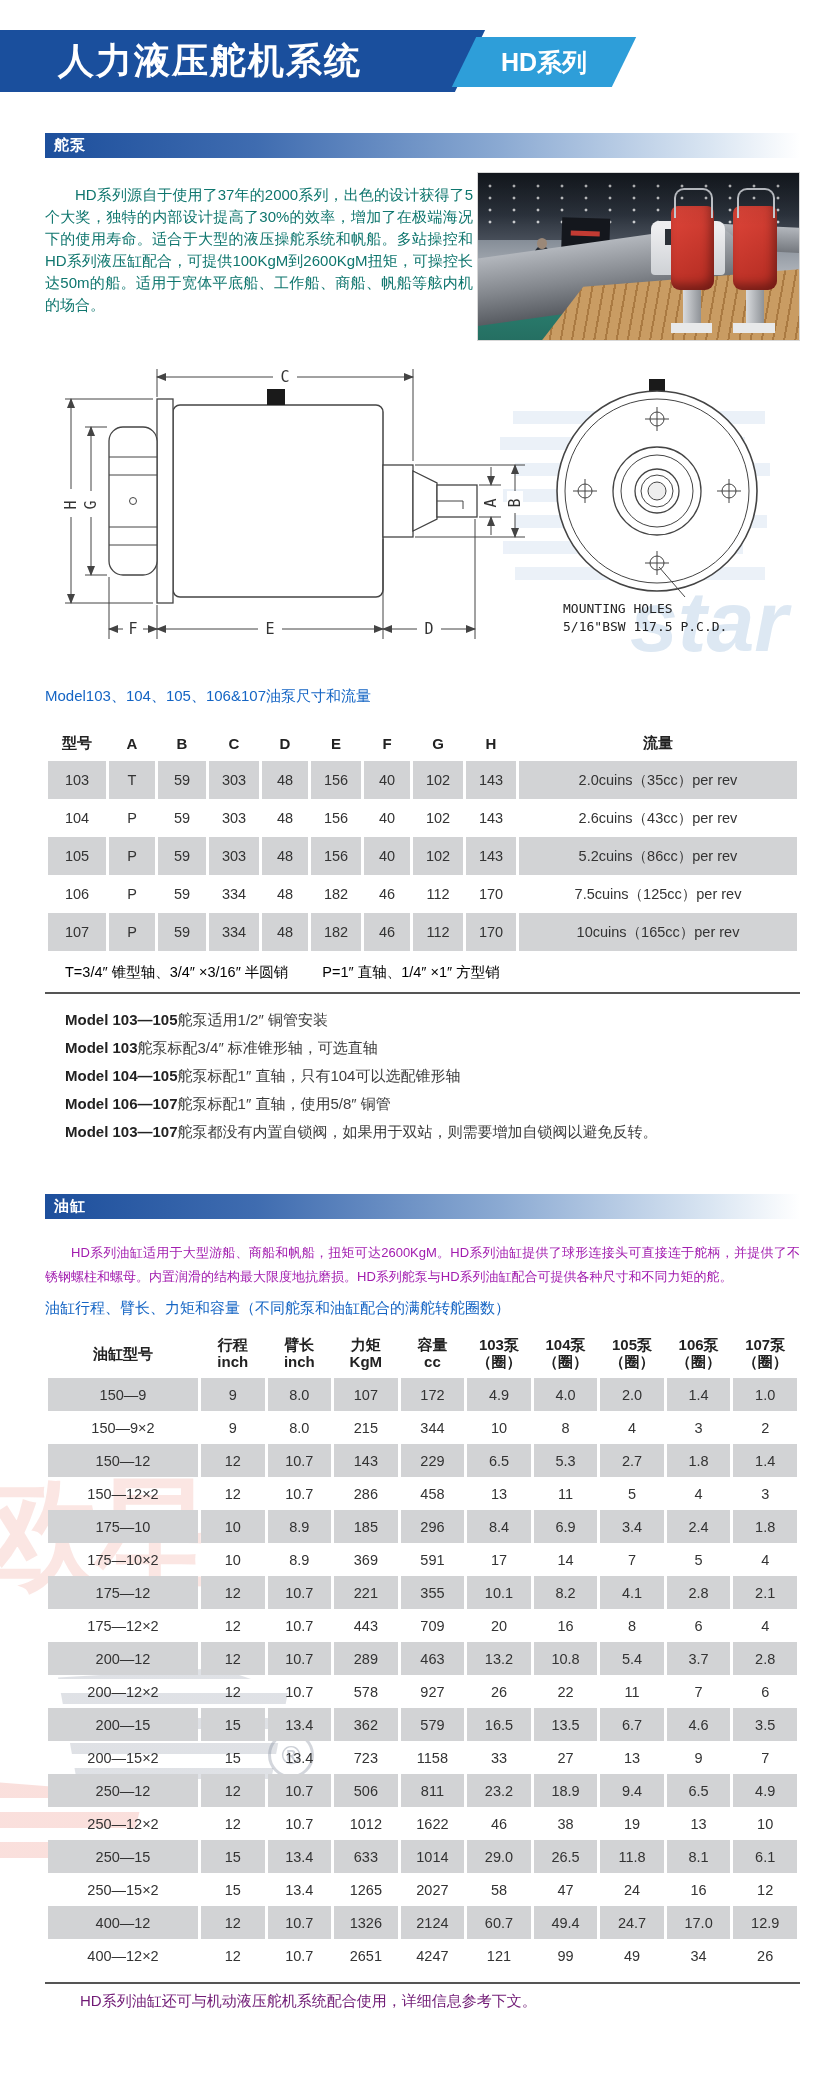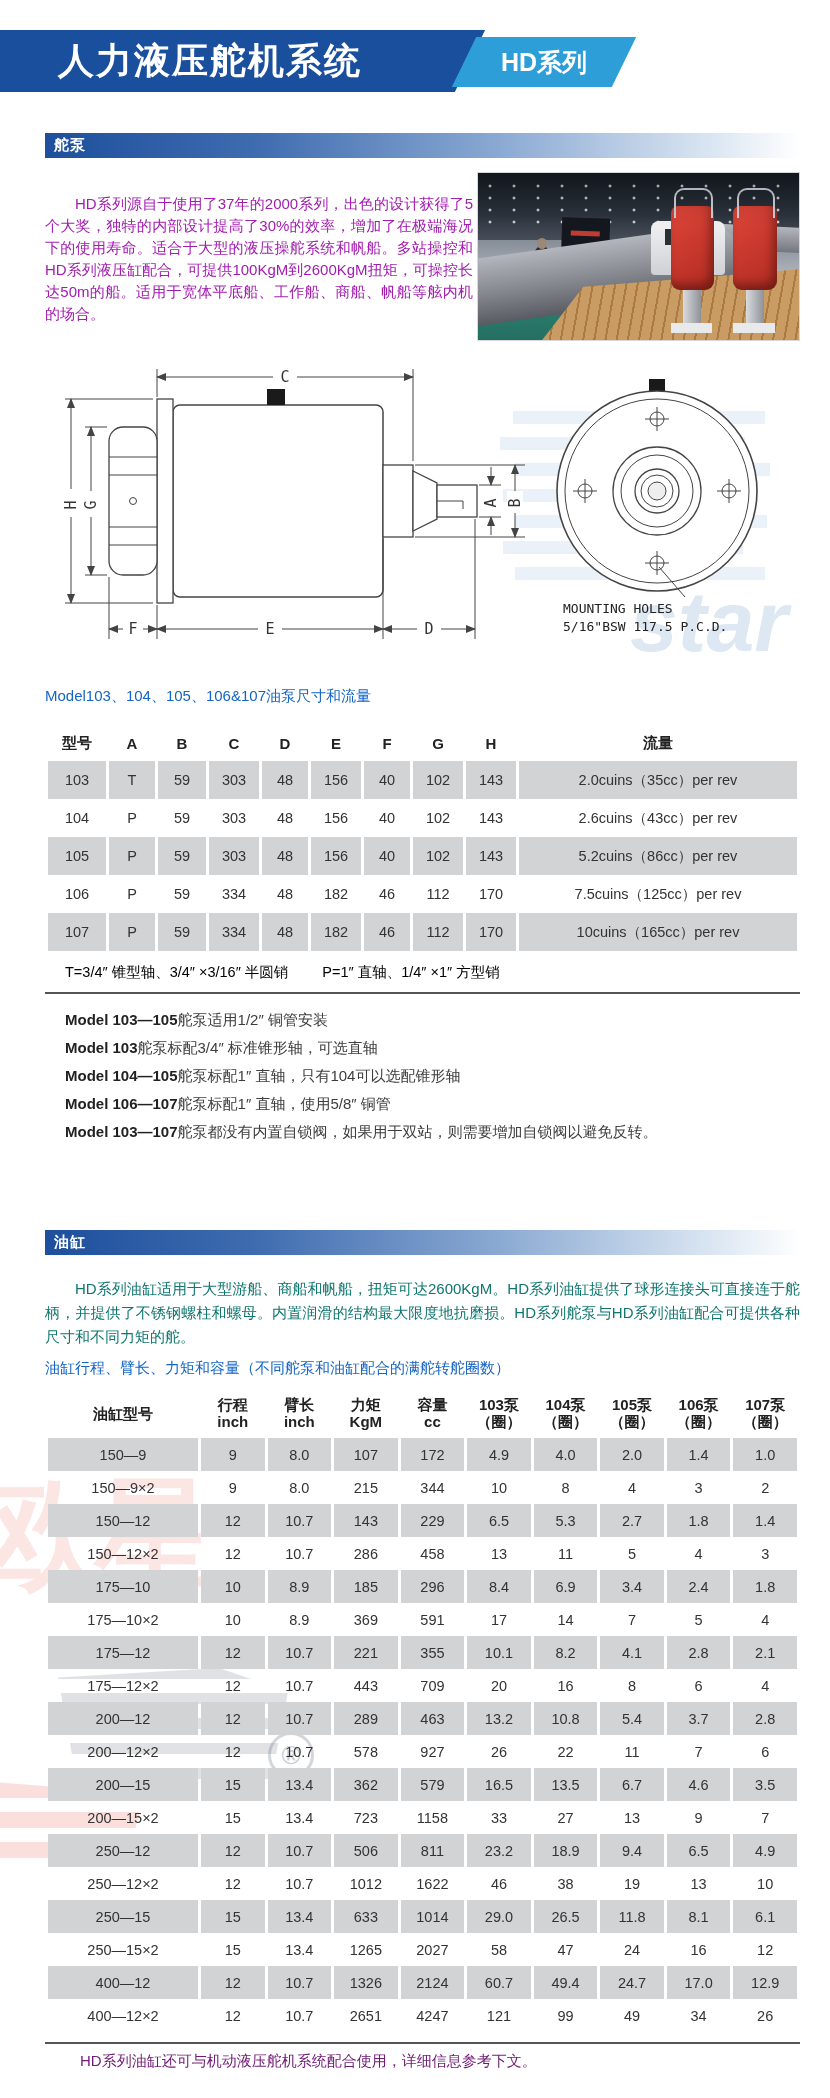--- a/index.html
+++ b/index.html
@@ -17,22 +17,22 @@
     background:#2e9ed9;transform:skewX(-26deg);}
   .hdr-badge-inner{transform:skewX(26deg);display:flex;align-items:center;justify-content:center;
     height:100%;color:#fff;font-size:25px;font-weight:bold;white-space:nowrap;}
   
   .content{padding:0 30px 0 45px;position:relative;z-index:2;}
   .section-bar{height:25px;display:flex;align-items:center;padding-left:9px;
     background:linear-gradient(90deg,#1d4f9c 0%,#3f6cb0 28%,#8aa9d2 60%,#d9e5f2 88%,#ffffff 100%);
     color:#fff;font-size:15px;font-weight:bold;letter-spacing:1px;}
   .bar-pump{margin-top:41px;}
   .intro-row{display:flex;margin-top:14px;}
-  .pump-para{width:428px;font-size:15px;line-height:22px;color:#a21caf;text-align:justify;
-    text-indent:2em;margin-top:21px;}
+  .pump-para{width:428px;font-size:15px;line-height:22px;color:#0f766e;text-align:justify;
+    text-indent:2em;margin-top:12px;}
   
   .photo{position:relative;width:321px;height:167px;margin-left:auto;overflow:hidden;
     background:#6b7280;border:1px solid #d8d8d8;flex:none;}
   .ph-ceiling{position:absolute;left:0;top:0;right:0;height:42%;
     background:linear-gradient(#161b22,#2c333d 60%,#4a515c);}
   .ph-lights{position:absolute;left:0;top:4%;right:0;height:30%;
     background-image:radial-gradient(circle,#ffffff 1px,rgba(255,255,255,0) 1.8px);
     background-size:24px 12px;opacity:.75;}
   .ph-wall{position:absolute;left:0;top:40%;right:0;height:20%;
     background:linear-gradient(#858d97,#aeb3ba);}
@@ -79,22 +79,22 @@
   th .h2l{display:block;line-height:17px;}
   td{font-size:14.5px;color:#333;text-align:center;height:36px;vertical-align:middle;}
   .cyl-table td{height:31px;}
   tbody tr:nth-child(odd) td{background:#d2d3d5;}
   .shaft-note{margin:12px 0 0 20px;font-size:14.5px;color:#000000;}
   .shaft-note .gap{display:inline-block;width:34px;}
   .rule{border:none;border-top:2px solid #555;margin:10px 0 0 0;}
   .notes{margin:12px 0 0 20px;}
   .note-line{font-size:15px;line-height:28px;color:#3d3d3d;}
   .note-line .nb{font-weight:bold;color:#222;}
-  .bar-cyl{margin-top:84px;}
-  .cyl-para{margin-top:22px;font-size:15px;line-height:24px;color:#0f766e;text-align:justify;text-indent:2em;}
+  .bar-cyl{margin-top:48px;}
+  .cyl-para{margin-top:22px;font-size:13px;line-height:24px;color:#a21caf;text-align:justify;text-indent:2em;}
   .footnote{margin:8px 0 6px 35px;font-size:15px;color:#701a75;}
   
   .wm{position:absolute;z-index:1;pointer-events:none;}
   .wm-logo{left:-18px;top:1455px;font-size:120px;font-weight:bold;color:rgba(224,60,40,.13);
     letter-spacing:-8px;white-space:nowrap;}
   .wm-bars{left:-6px;top:1782px;width:150px;height:84px;
     background:repeating-linear-gradient(180deg,rgba(224,60,40,.16) 0 16px,rgba(224,60,40,0) 16px 30px);
     clip-path:polygon(0 0,100% 14%,88% 100%,0 100%);}
   .wm-flag{left:58px;top:1668px;width:230px;height:120px;
     background:repeating-linear-gradient(180deg,rgba(110,120,140,.22) 0 11px,rgba(110,120,140,0) 11px 25px);

